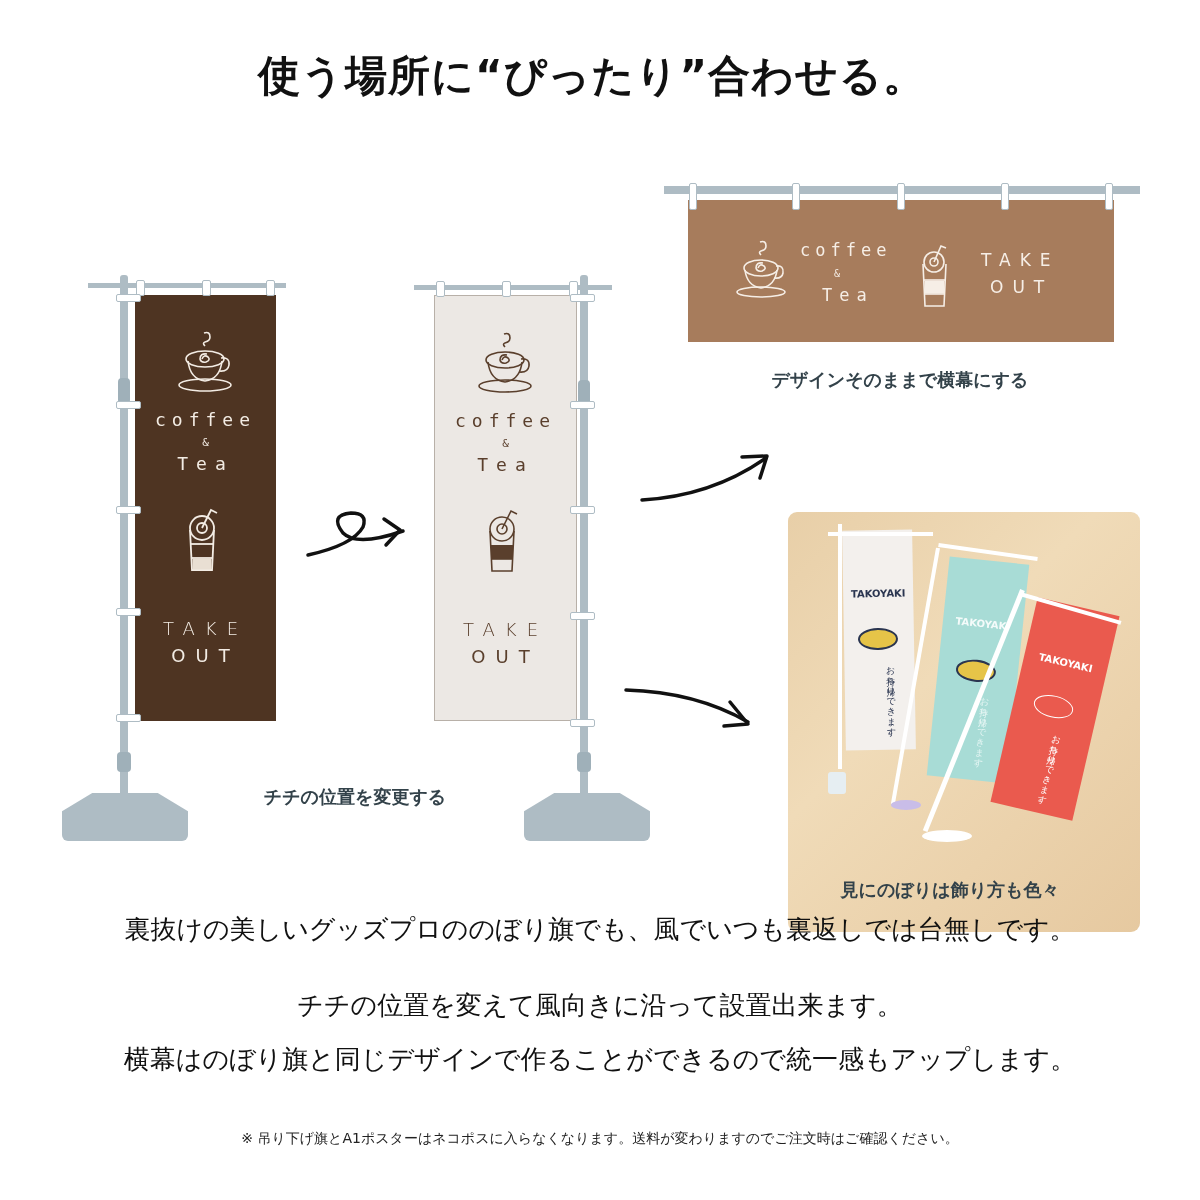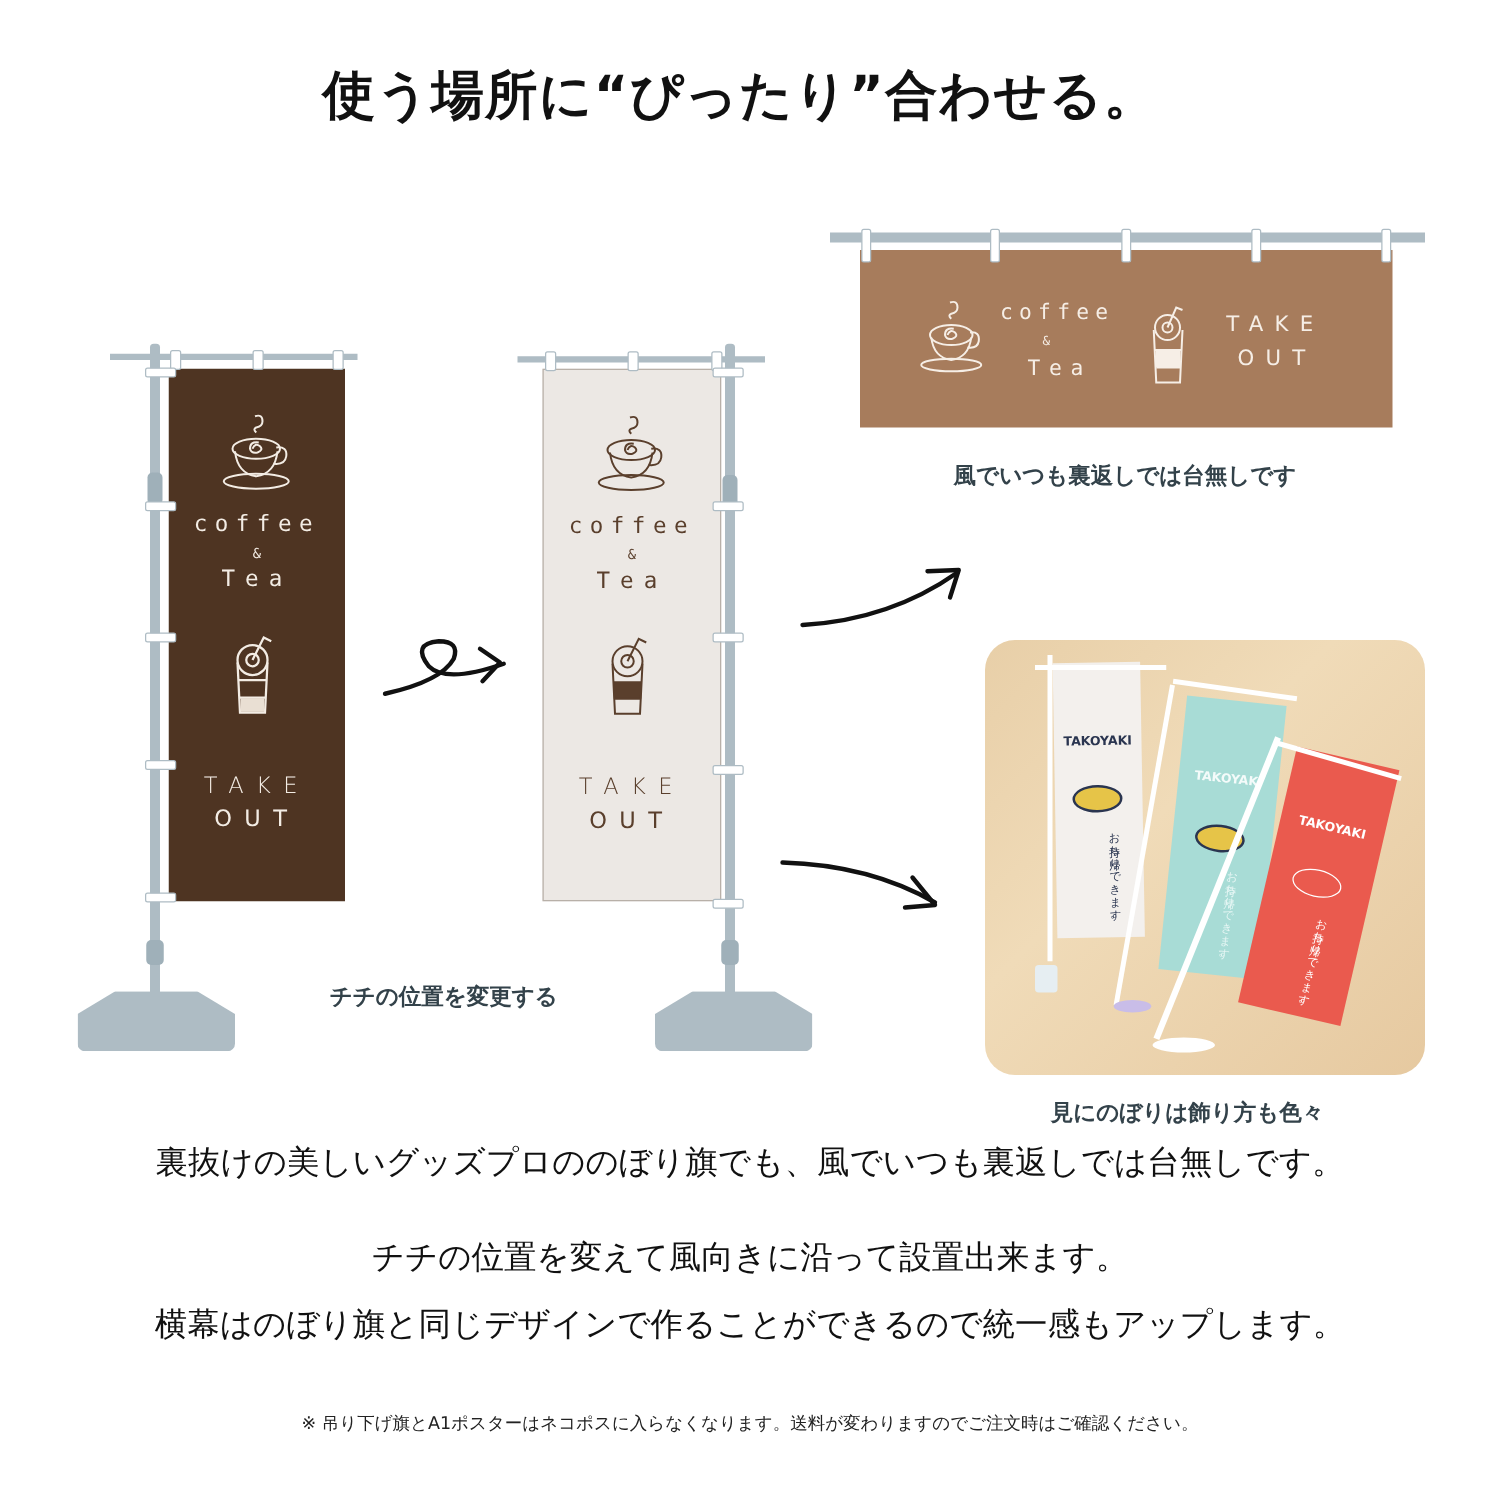--- a/index.html
+++ b/index.html
@@ -36,21 +36,21 @@
   .caption {
     position: absolute; font-size: 18px; font-weight: bold; color: #33424a; text-align: center;
   }
 
   .banner {
     position: absolute; left: 688px; top: 200px; width: 426px; height: 142px; background: #a77c5c; color: #f6eee6;
   }
   .banner .mono { font-family: "DejaVu Sans Mono", "Liberation Mono", monospace; }
 
   .photo {
-    position: absolute; left: 788px; top: 512px; width: 352px; height: 348px; border-radius: 24px;
+    position: absolute; left: 788px; top: 512px; width: 352px; height: 420px; border-radius: 9px;
     background: linear-gradient(135deg, #e8cfa8 0%, #f0dbb8 40%, #e6c9a0 100%);
     overflow: hidden;
   }
 
   .body-text {
     position: absolute; left: 0; width: 1200px; text-align: center; font-size: 26px; color: #111;
   }
   .footnote {
     position: absolute; left: 0; top: 1130px; width: 1200px; text-align: center; font-size: 14px; color: #222;
   }
@@ -198,21 +198,21 @@
     <div class="abs" style="left:293px;top:50px;font-size:17px;letter-spacing:9px;">TAKE</div>
     <div class="abs" style="left:302px;top:77px;font-size:17px;letter-spacing:9px;">OUT</div>
   </div>
   <div class="clip" style="left:689px;top:183px;width:8px;height:27px;"></div>
   <div class="clip" style="left:792px;top:183px;width:8px;height:27px;"></div>
   <div class="clip" style="left:897px;top:183px;width:8px;height:27px;"></div>
   <div class="clip" style="left:1001px;top:183px;width:8px;height:27px;"></div>
   <div class="clip" style="left:1105px;top:183px;width:8px;height:27px;"></div>
 </div>
 
-<div class="caption" style="left:730px;top:368px;width:340px;">風でいつも裏返しでは台無しです</div>
+<div class="caption" style="left:730px;top:368px;width:340px;">デザインそのままで横幕にする</div>
 
 <div class="photo">
 
   <div class="abs" style="left:56px;top:18px;width:70px;height:220px;background:#f3f0ed;transform:rotate(-1deg);">
     <div style="position:absolute;top:58px;width:100%;text-align:center;font-size:10px;font-weight:bold;color:#2a3550;">TAKOYAKI</div>
     <div style="position:absolute;left:14px;top:98px;width:40px;height:22px;border-radius:50%;background:#e6c448;border:2px solid #2a3550;"></div>
     <div style="position:absolute;left:40px;top:130px;width:12px;font-size:9px;color:#2a3550;writing-mode:vertical-rl;">お持ち帰りできます。</div>
   </div>
   <div class="abs" style="left:50px;top:12px;width:4px;height:245px;background:#fff;"></div>
   <div class="abs" style="left:40px;top:20px;width:105px;height:4px;background:#fff;"></div>

